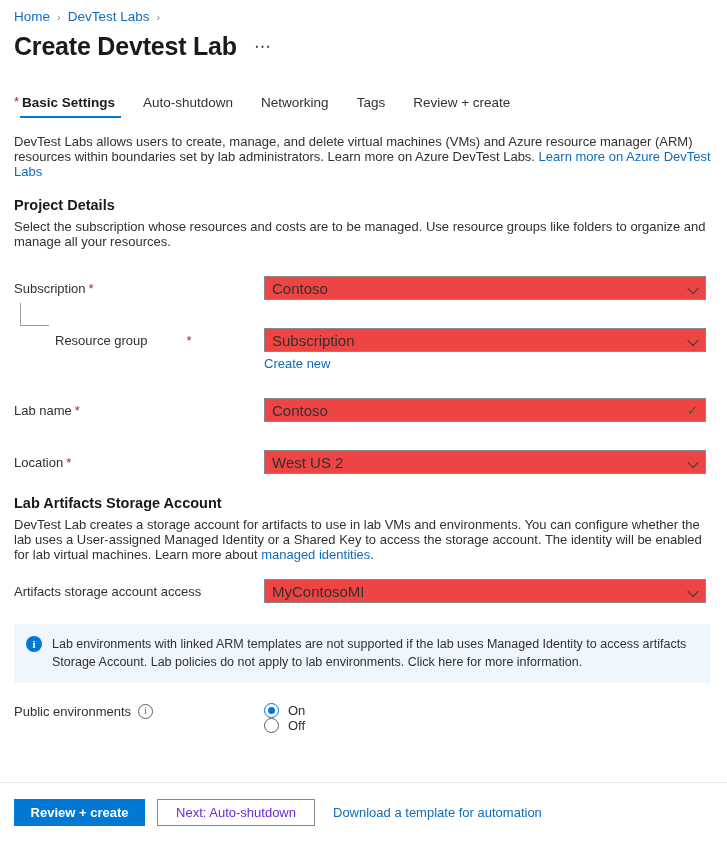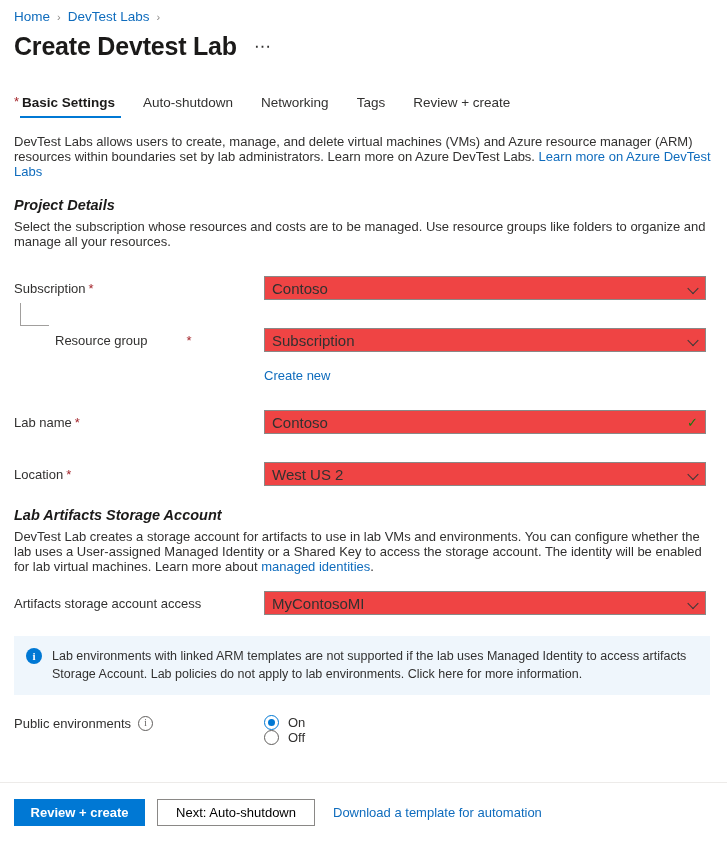--- a/index.html
+++ b/index.html
@@ -120,21 +120,20 @@
     color: #0f6cbd;
     text-decoration: none;
     cursor: pointer;
   }
 
   h3.section {
     font-size: 14.5px;
     font-weight: 600;
     color: #1b1a19;
     margin: 18px 0 0 0;
-    font-style: italic;
   }
 
   
   .form-row {
     display: flex;
     align-items: center;
     margin-top: 26px;
     min-height: 26px;
   }
   .form-label {
@@ -202,21 +201,21 @@
     right: 8px;
     top: 50%;
     transform: translateY(-50%);
     color: #107c10;
     font-size: 13px;
     line-height: 1;
   }
 
   .create-new {
     margin-left: 250px;
-    margin-top: 15px;
+    margin-top: 3px;
     font-size: 13px;
   }
 
   
   .connector {
     position: absolute;
     border-left: 1px solid #a19f9d;
     border-bottom: 1px solid #a19f9d;
   }
 
@@ -313,21 +312,21 @@
     border: none;
     height: 27px;
     min-width: 131px;
     font-size: 13px;
     font-weight: 600;
     font-family: "Liberation Sans", sans-serif;
     cursor: pointer;
   }
   .btn-secondary {
     background: #fff;
-    color: #000000;
+    color: #6d28d9;
     border: 1px solid #8a8886;
     height: 27px;
     min-width: 158px;
     font-size: 13px;
     font-family: "Liberation Sans", sans-serif;
     cursor: pointer;
   }
   .footer-link {
     font-size: 13px;
     color: #0f6cbd;

